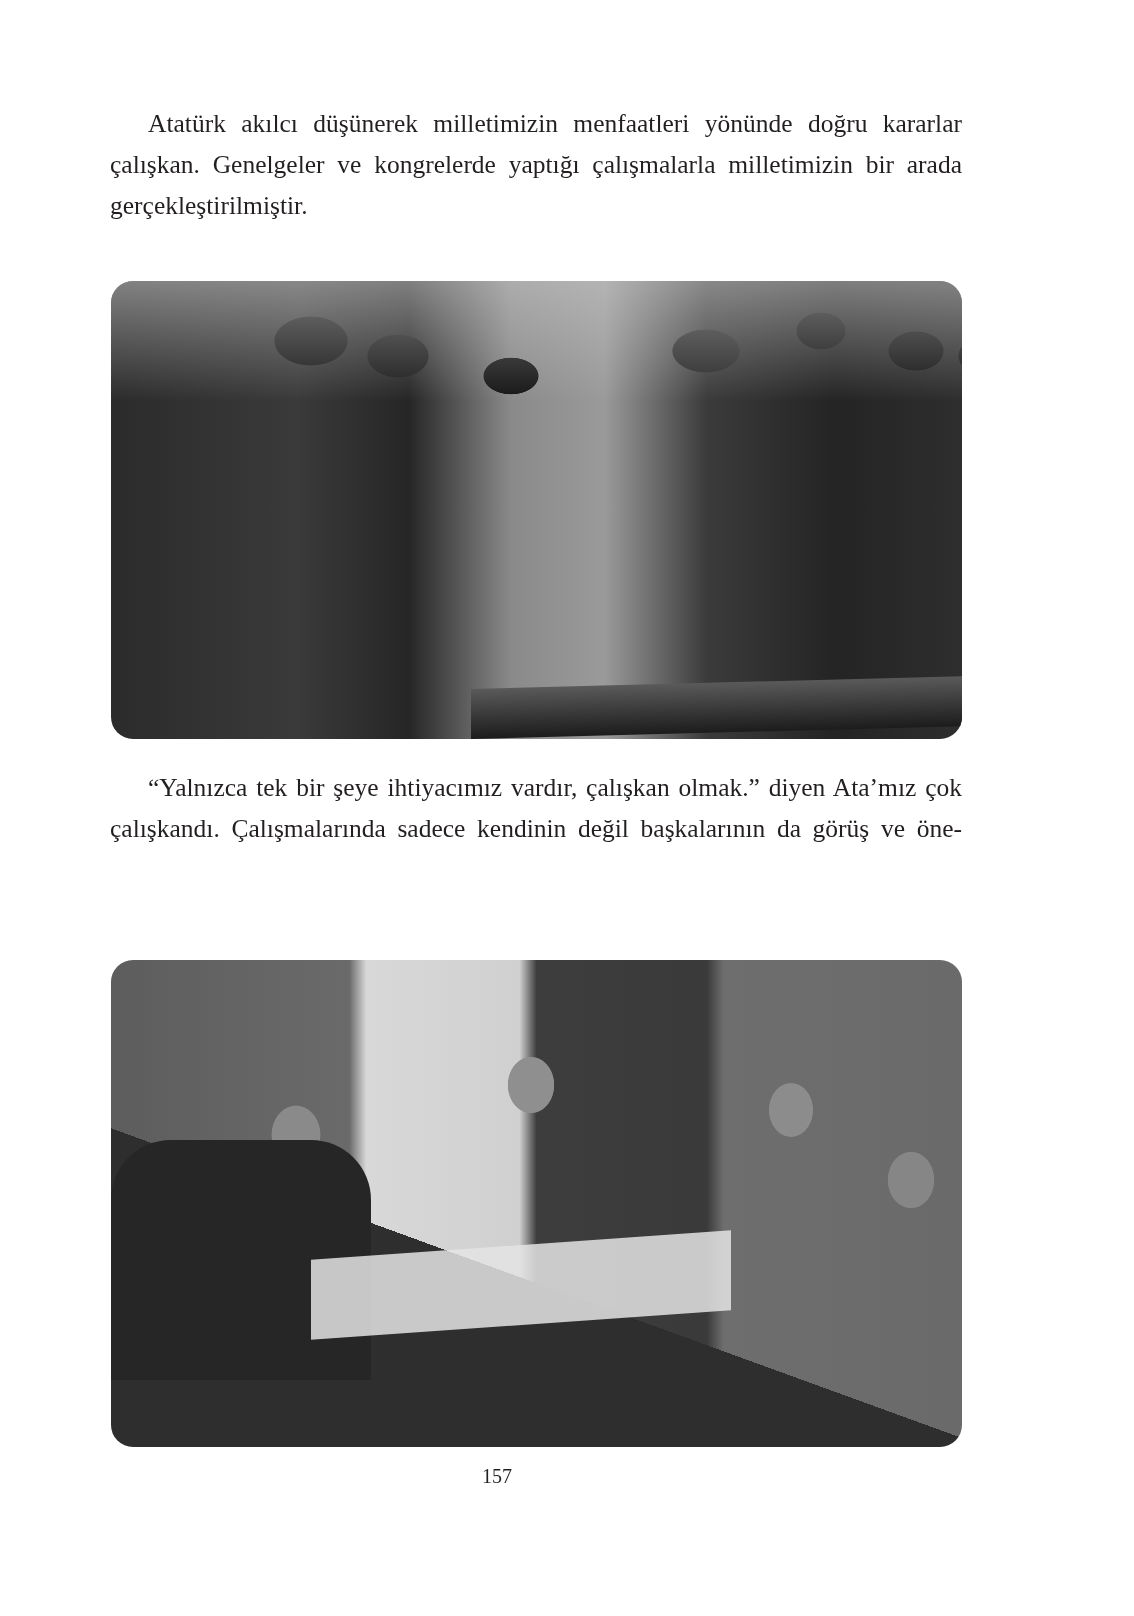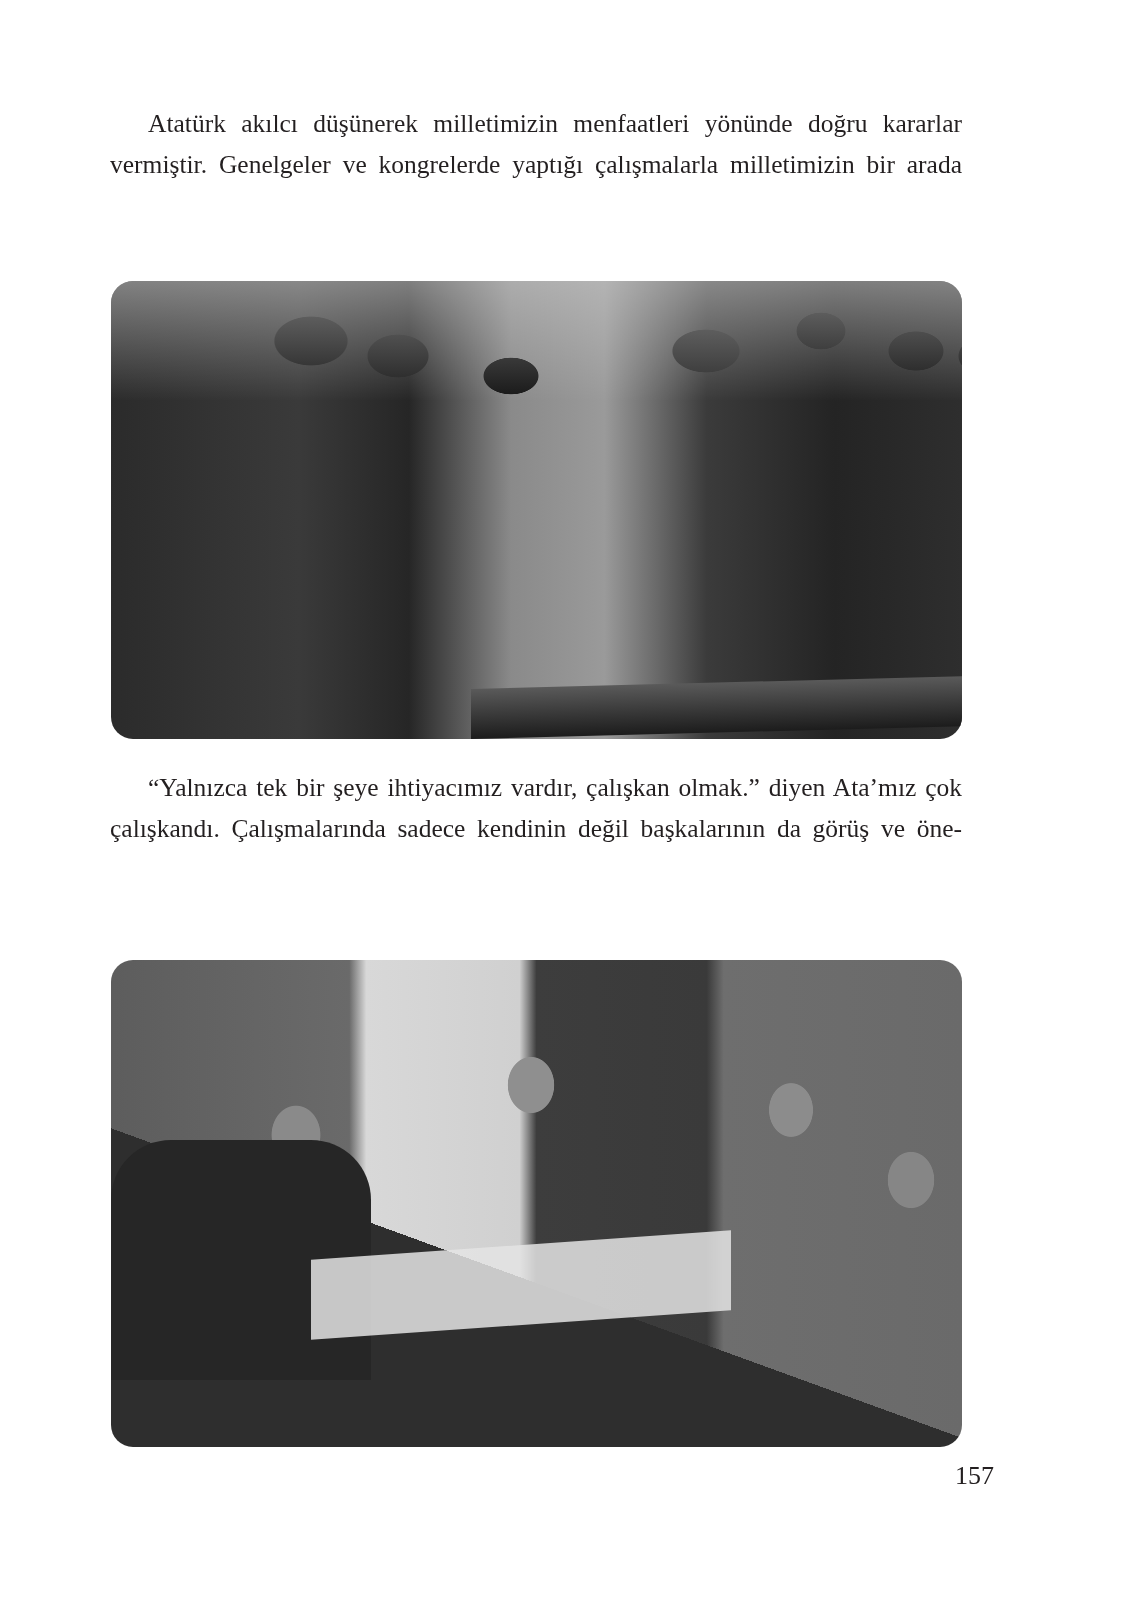--- a/index.html
+++ b/index.html
@@ -37,29 +37,30 @@
       radial-gradient(ellipse 38px 46px at 420px 125px, #8f8f8f 60%, transparent 62%),
       radial-gradient(ellipse 36px 44px at 680px 150px, #8c8c8c 60%, transparent 62%),
       radial-gradient(ellipse 38px 46px at 800px 220px, #868686 60%, transparent 62%),
       linear-gradient(90deg, #5d5d5d 0%, #6a6a6a 28%, #d8d8d8 30%, #d0d0d0 48%, #3d3d3d 50%, #3a3a3a 70%, #6e6e6e 72%, #6a6a6a 100%);
   }
   #photo2::before { content: ""; position: absolute; left: 0; top: 180px; width: 260px; height: 240px;
     background: #262626; border-radius: 60px 60px 0 0; }
   #photo2::after { content: ""; position: absolute; left: 200px; top: 285px; width: 420px; height: 80px;
     background: #e4e4e4; transform: skewY(-4deg); opacity: 0.85; }
 
-  #page-number { position: absolute; top: 1461px; left: 0; width: 994px; text-align: right;
-    font-size: 26px; line-height: 30px; }
+  #page-number { position: absolute; top: 1461px; left: 0; width: 994px; text-align: center;
+    font-size: 20px; line-height: 30px; }
 </style>
 </head>
 <body>
 
 <p class="para" id="p1">
   <span class="line indent">Atatürk akılcı düşünerek milletimizin menfaatleri yönünde doğru kararlar</span>
-  <span class="line">vermiştir. Genelgeler ve kongrelerde yaptığı çalışmalarla milletimizin bir arada</span>
+  <span class="line">çalışkan. Genelgeler ve kongrelerde yaptığı çalışmalarla milletimizin bir arada</span>
+  <span class="line last">gerçekleştirilmiştir.</span>
 </p>
 
 <div class="photo" id="photo1" role="img" aria-label="Black-and-white group photograph of men in fur kalpak hats and coats standing behind a table"></div>
 
 <p class="para" id="p2">
   <span class="line indent">“Yalnızca tek bir şeye ihtiyacımız vardır, çalışkan olmak.” diyen Ata’mız çok</span>
   <span class="line">çalışkandı. Çalışmalarında sadece kendinin değil başkalarının da görüş ve öne-</span>
 </p>
 
 <div class="photo" id="photo2" role="img" aria-label="Black-and-white photograph of four men in suits seated around a desk with papers in an office"></div>

